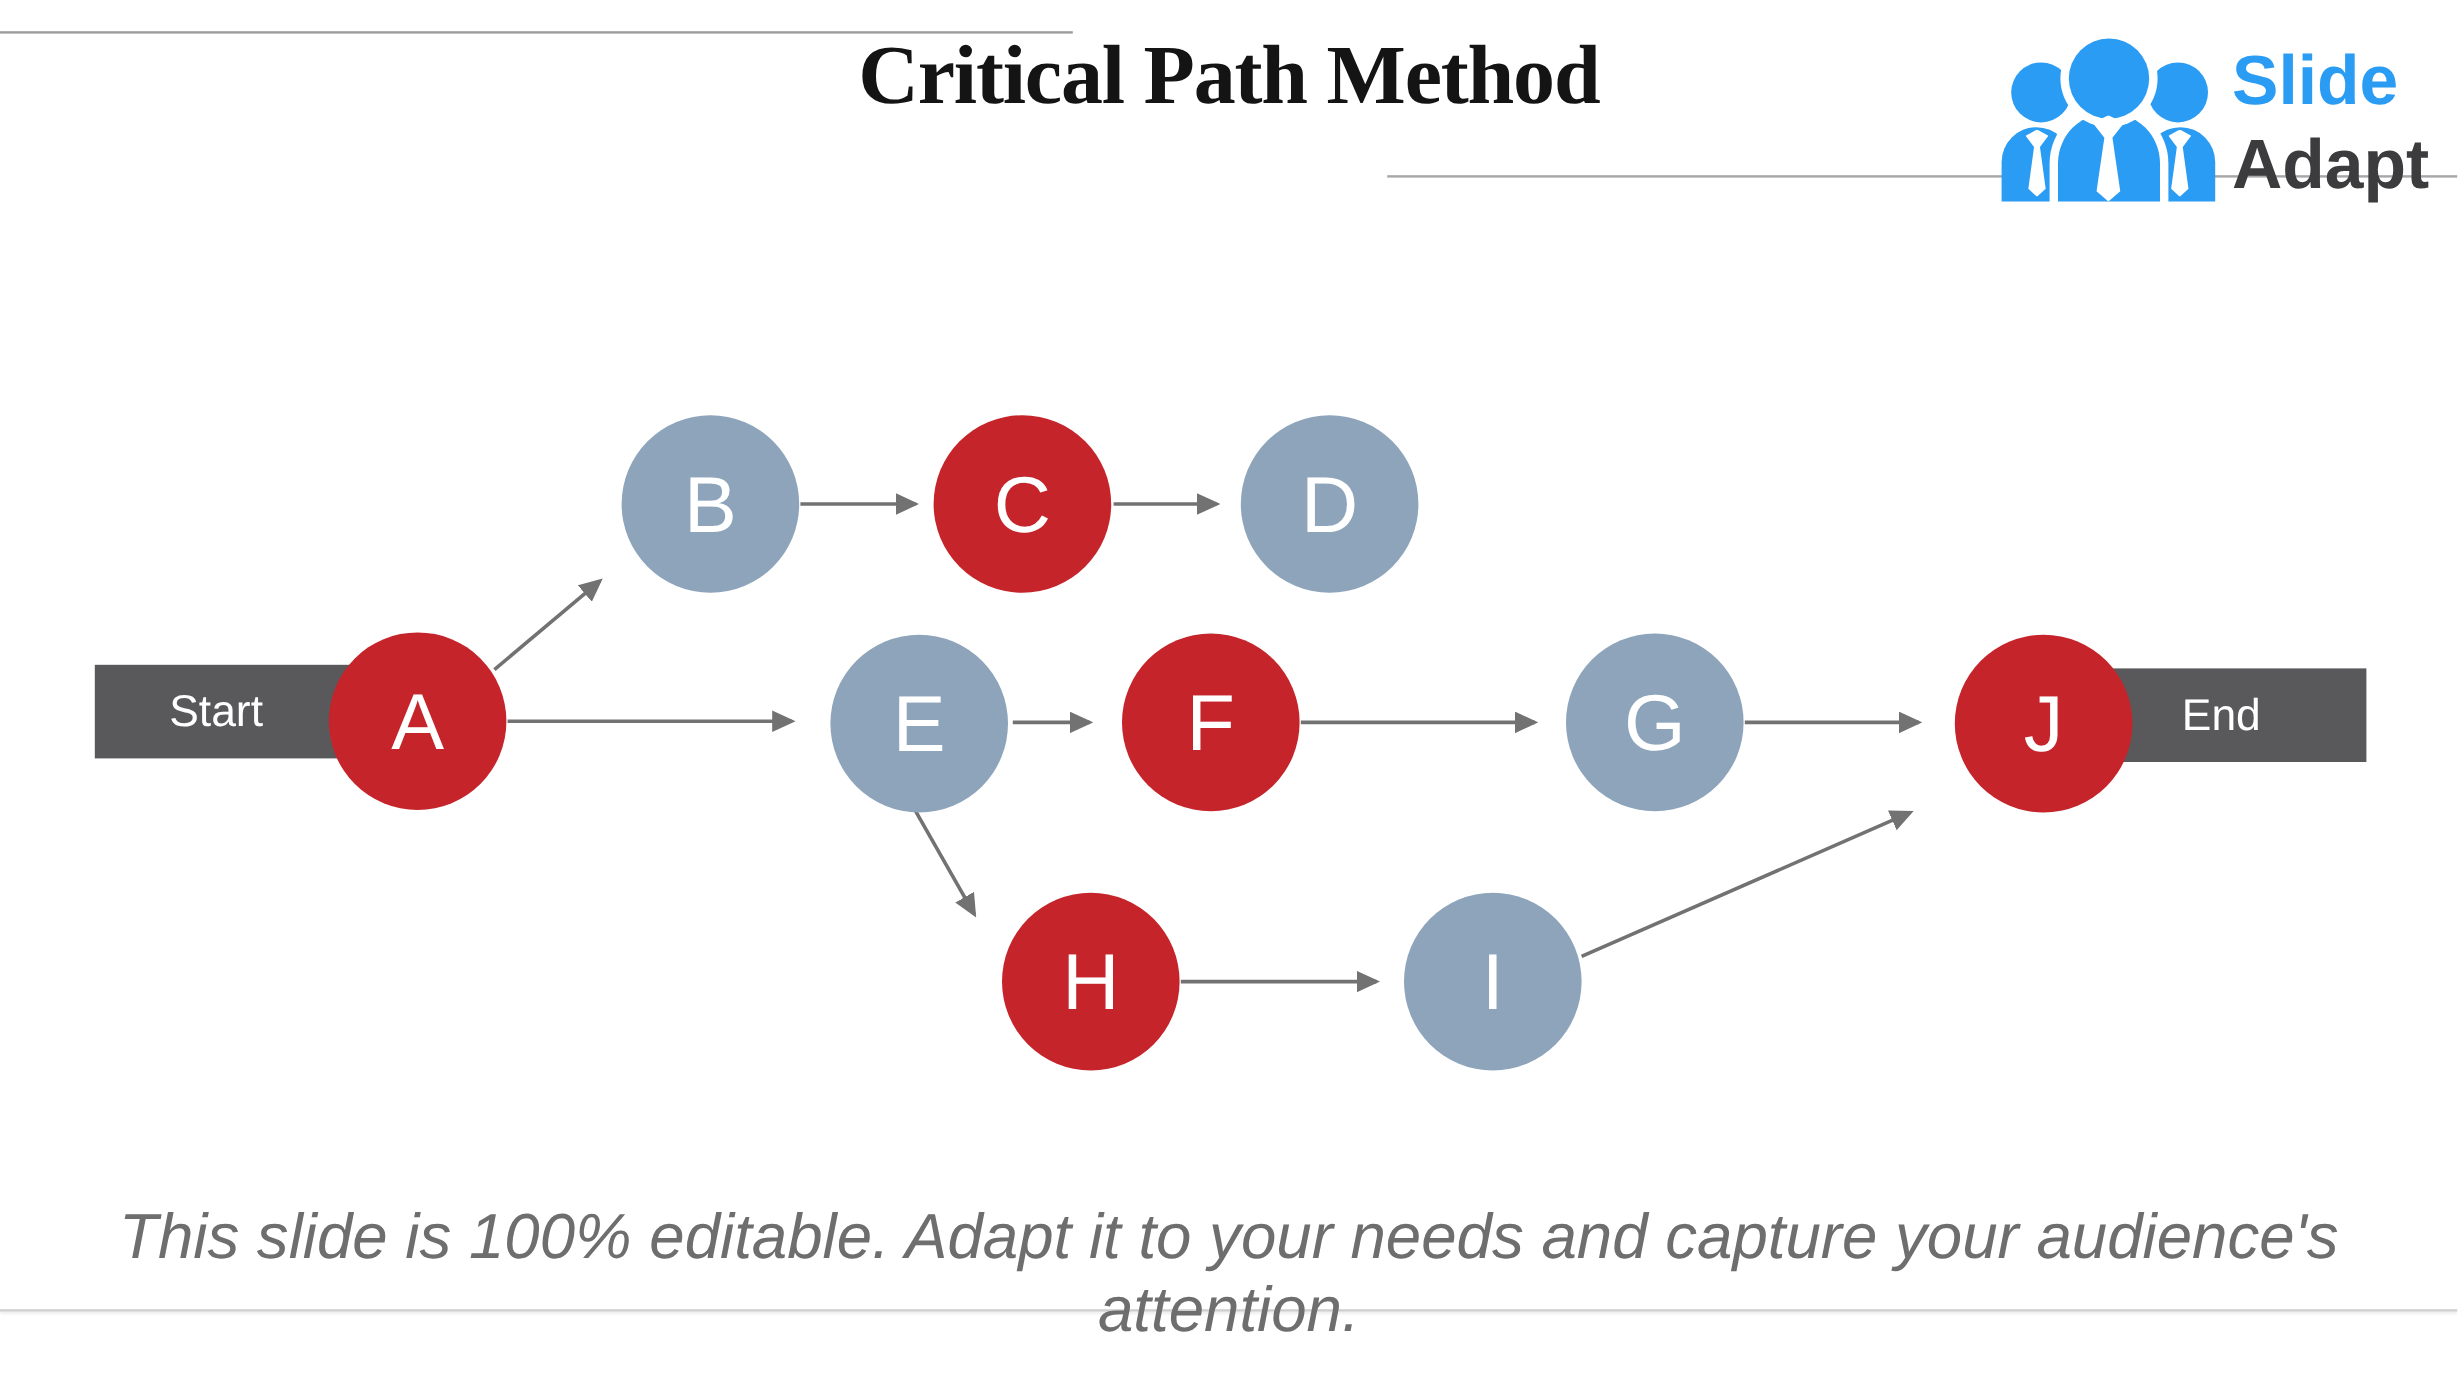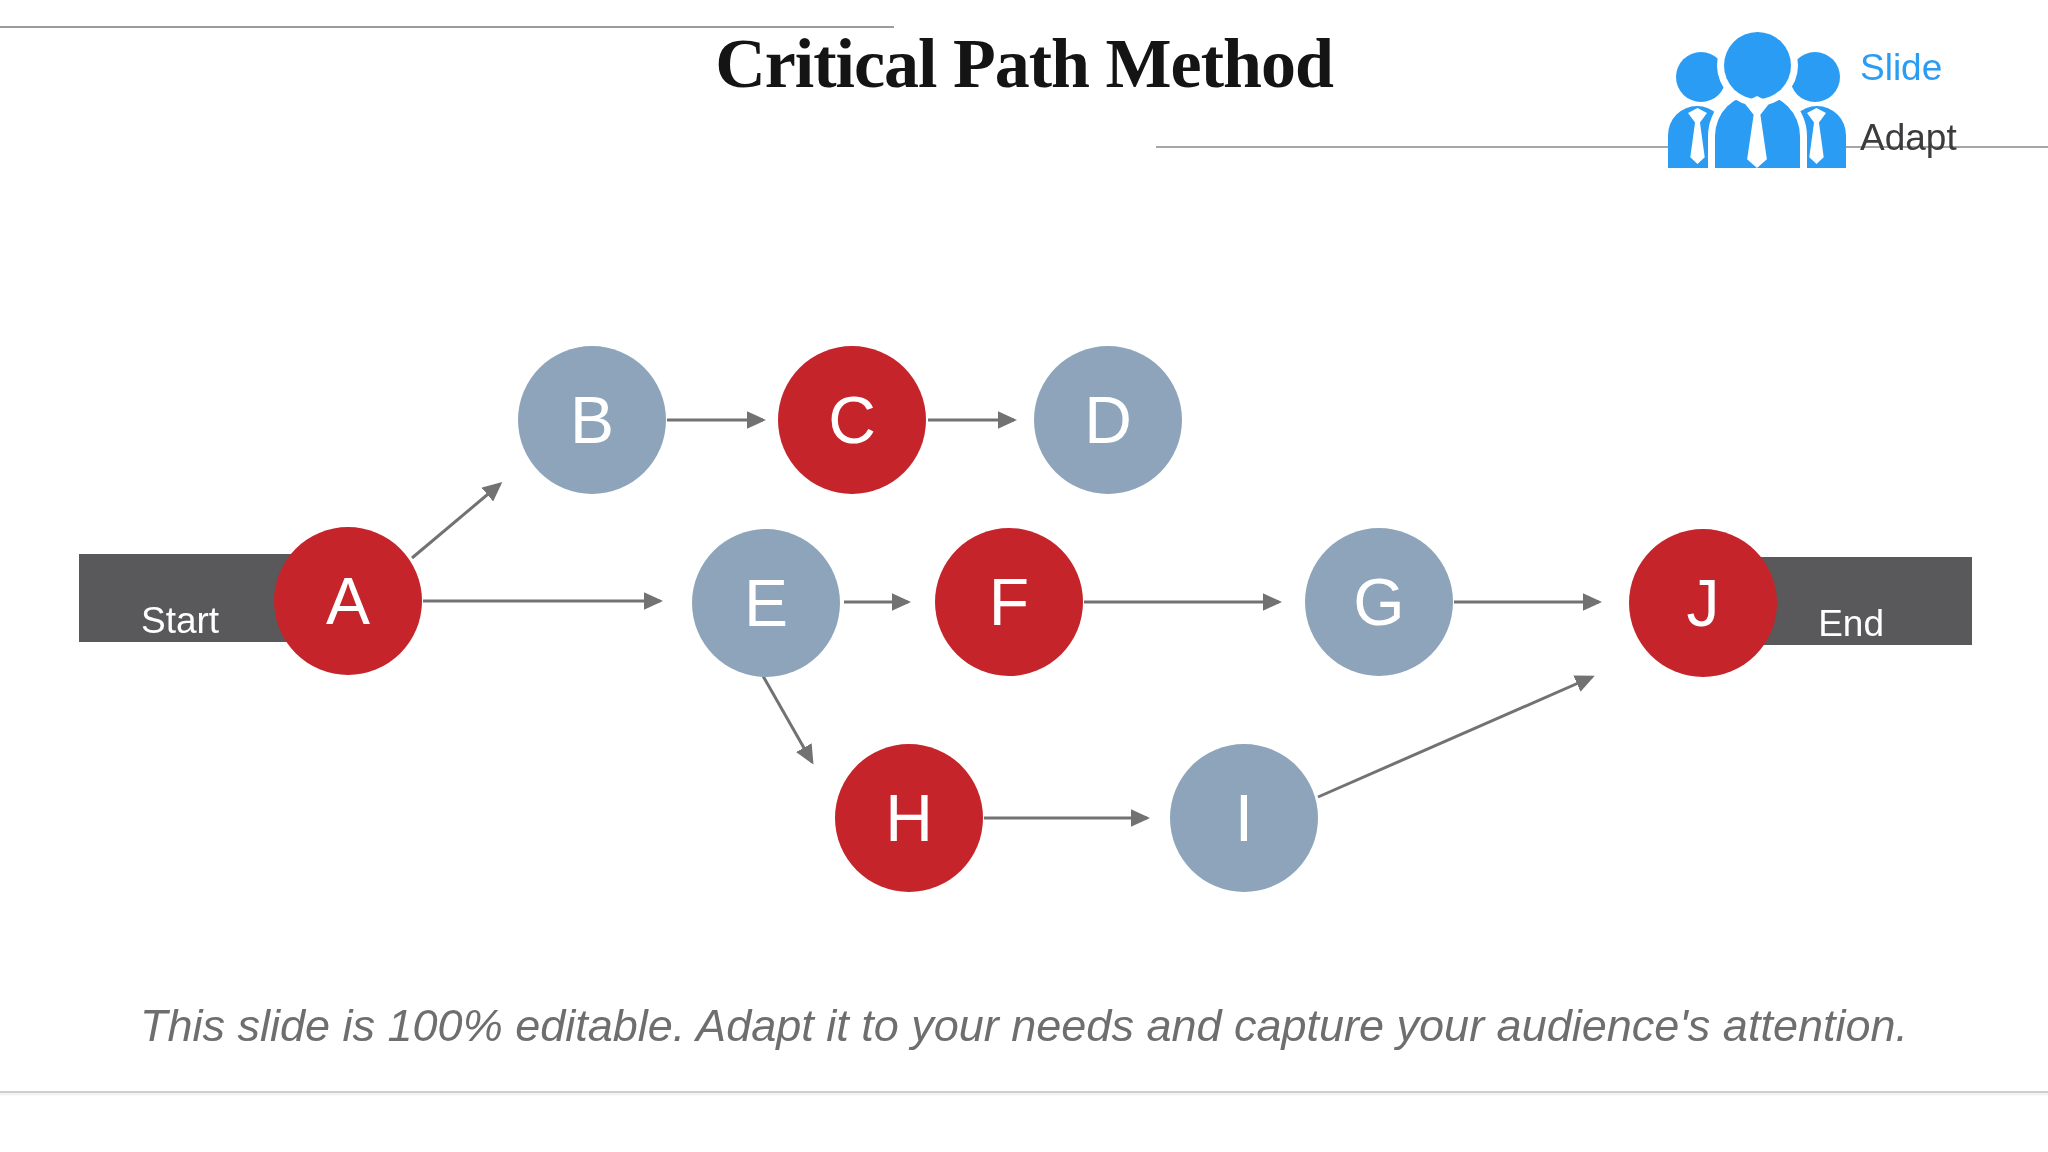--- a/index.html
+++ b/index.html
@@ -12,35 +12,35 @@
   .title{position:absolute;left:0;top:24px;width:2048px;text-align:center;
          font-family:"Liberation Serif", serif;font-weight:700;font-size:70px;
          color:#141414;letter-spacing:-1px;}
   
   .logo{position:absolute;left:1660px;top:22px;width:380px;height:150px;}
   .person-head{position:absolute;border-radius:50%;background:#2b9cf3;}
   .person-body{position:absolute;background:#2b9cf3;}
   .tie{position:absolute;background:#ffffff;
        clip-path:polygon(50% 0%,100% 9%,63% 26%,88% 88%,50% 100%,12% 88%,37% 26%,0% 9%);}
   .outlined{box-shadow:0 0 0 7px #ffffff;}
-  .logo-word{position:absolute;left:200px;font-weight:400;font-size:37px;line-height:47px;}
+  .logo-word{position:absolute;left:200px;font-weight:700;font-size:58px;line-height:47px;}
   #logo-word-1{top:22px;color:#2b9cf3;}
   #logo-word-2{top:92px;color:#3c3c3e;}
   
-  .bar{position:absolute;height:88px;background:#59595b;color:#ffffff;font-size:37px;
-       display:flex;align-items:flex-end;}
+  .bar{position:absolute;height:78px;background:#59595b;color:#ffffff;font-size:37px;
+       display:flex;align-items:center;}
   #start-bar{left:79px;top:554px;width:237px;justify-content:flex-start;padding-left:62px;box-sizing:border-box;}
   #end-bar{left:1748px;top:557px;width:224px;justify-content:flex-end;padding-right:88px;box-sizing:border-box;}
   .node{position:absolute;width:148px;height:148px;border-radius:50%;color:#ffffff;
         font-size:66px;font-weight:400;display:flex;align-items:center;justify-content:center;}
   .node.critical{background:#c5242b;}
   .node.normal{background:#8da4bb;}
   #edges{position:absolute;left:0;top:0;width:2048px;height:1152px;pointer-events:none;}
   .footnote{position:absolute;left:0;top:1000px;width:2048px;text-align:center;
-            font-size:45px;font-style:italic;color:#6e6e6e;}
+            font-size:53px;font-style:italic;color:#6e6e6e;}
 </style>
 </head>
 <body>
 
 <div class="slide">
 
   <div id="line-top" class="hline"></div>
   <div id="line-title" class="hline"></div>
   <div id="line-bottom" class="hline"></div>
 

